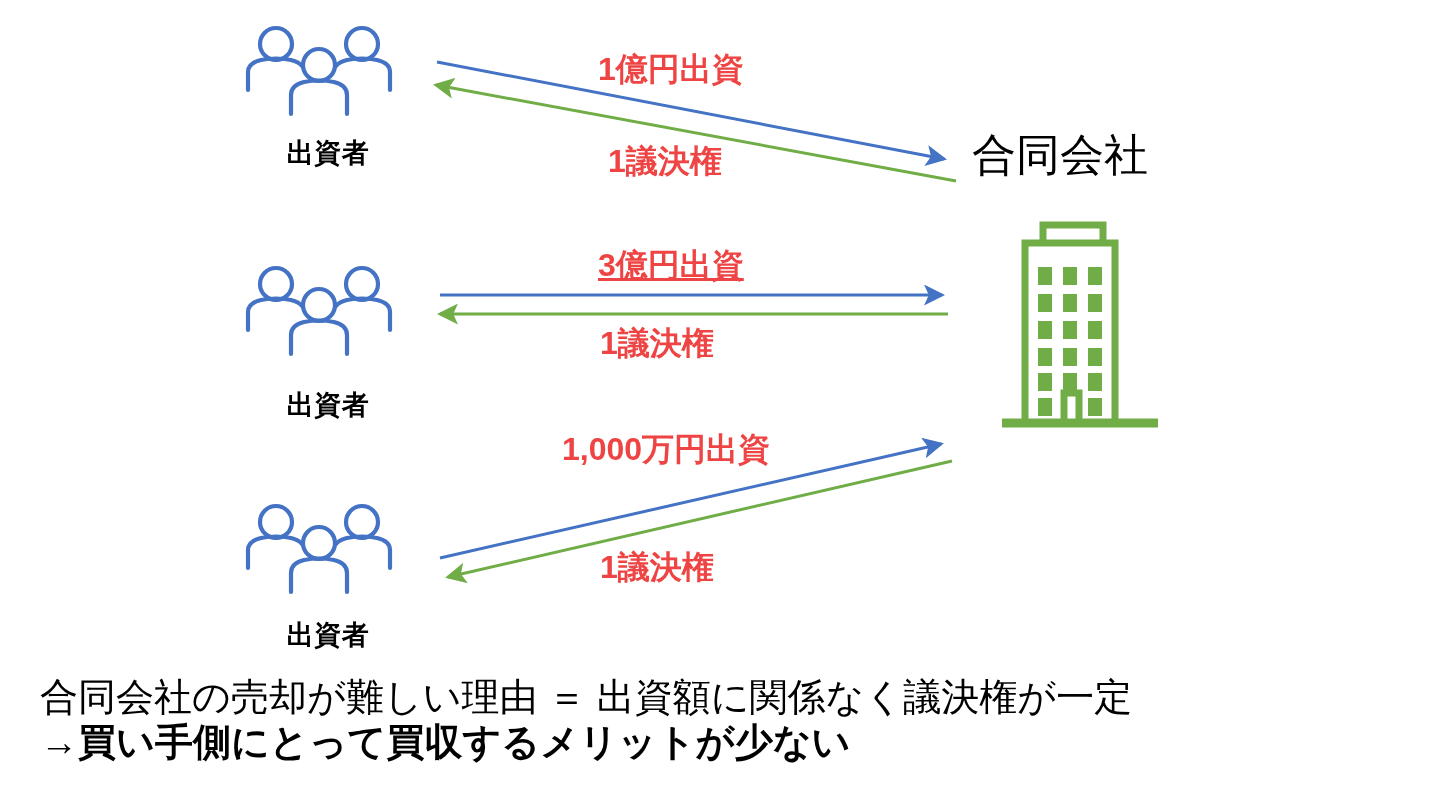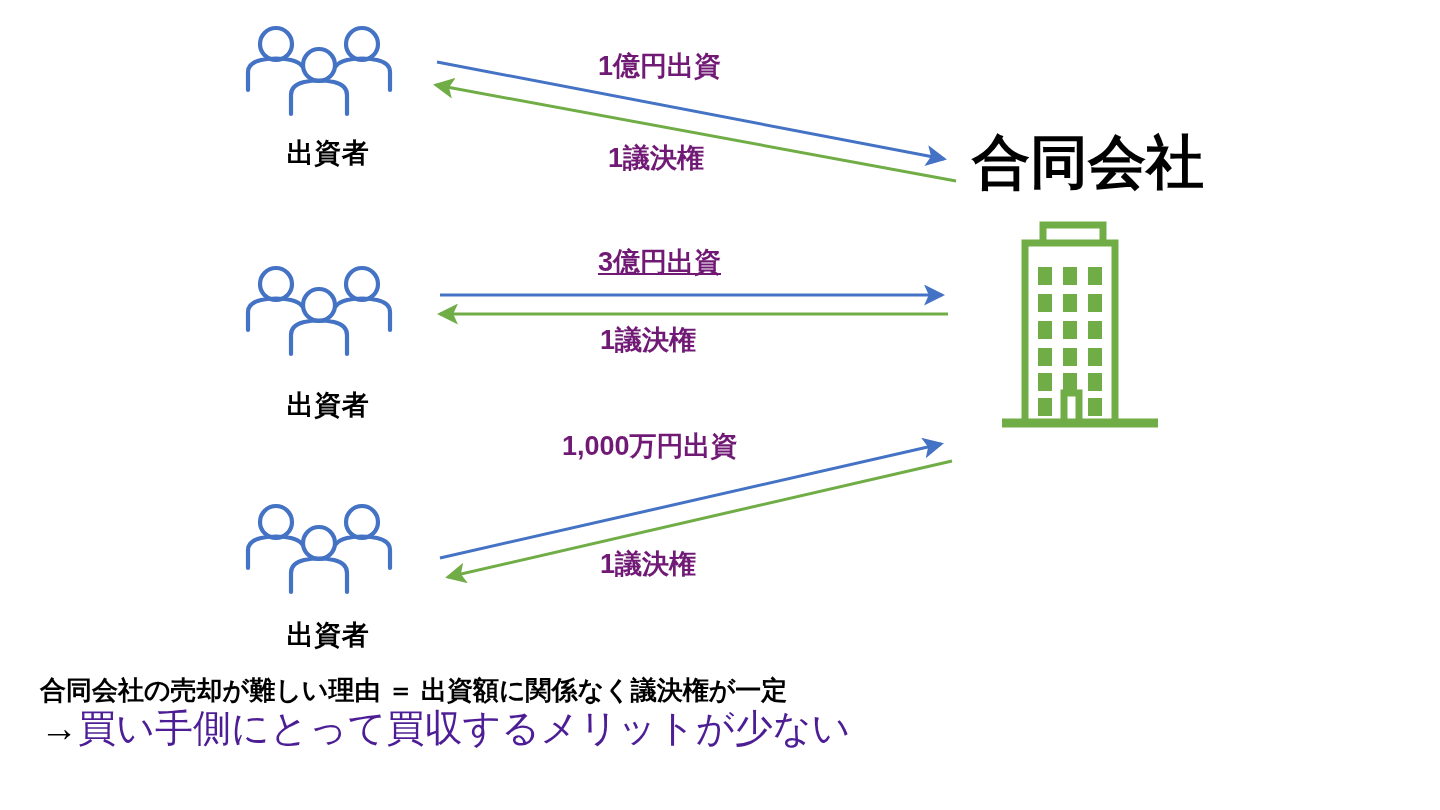--- a/index.html
+++ b/index.html
@@ -31,34 +31,34 @@
     font-size: 27px;
     font-weight: 700;
     color: #000000;
     line-height: 1;
     letter-spacing: 0.5px;
   }
 
   
   .company-name {
     position: absolute;
-    font-size: 58px;
-    font-weight: 700;
+    font-size: 44px;
+    font-weight: 400;
     color: #000000;
     line-height: 1;
     white-space: nowrap;
   }
   .company-icon { position: absolute; }
 
   
   .flow-label {
     position: absolute;
-    font-size: 27px;
+    font-size: 32px;
     font-weight: 700;
-    color: #701a75;
+    color: #ef4444;
     white-space: nowrap;
     line-height: 1;
     letter-spacing: 0px;
   }
 
   
   #arrows {
     position: absolute;
     left: 0; top: 0;
     width: 1440px;
@@ -68,31 +68,31 @@
 
   
   .caption {
     position: absolute;
     left: 40px;
     width: 1380px;
     line-height: 1.12;
     white-space: nowrap;
   }
   .caption-line1 {
-    font-size: 26px;
-    font-weight: 700;
+    font-size: 38px;
+    font-weight: 400;
     color: #000000;
   }
   .caption-line2 {
     font-size: 38px;
     font-weight: 700;
     color: #000000;
     margin-top: 2px;
   }
-  .caption-accent { color: #4c1d95; font-weight: 400; }
+  .caption-accent { color: #000000; font-weight: 700; }
   .arrow-glyph { color: #000000; font-weight: 400; }
 </style>
 </head>
 <body>
 
 <div id="canvas">
 
   <svg id="arrows" viewBox="0 0 1440 810">
     <defs>
       <marker id="head-blue" markerWidth="7" markerHeight="7" refX="6" refY="3.5" orient="auto" markerUnits="strokeWidth">

